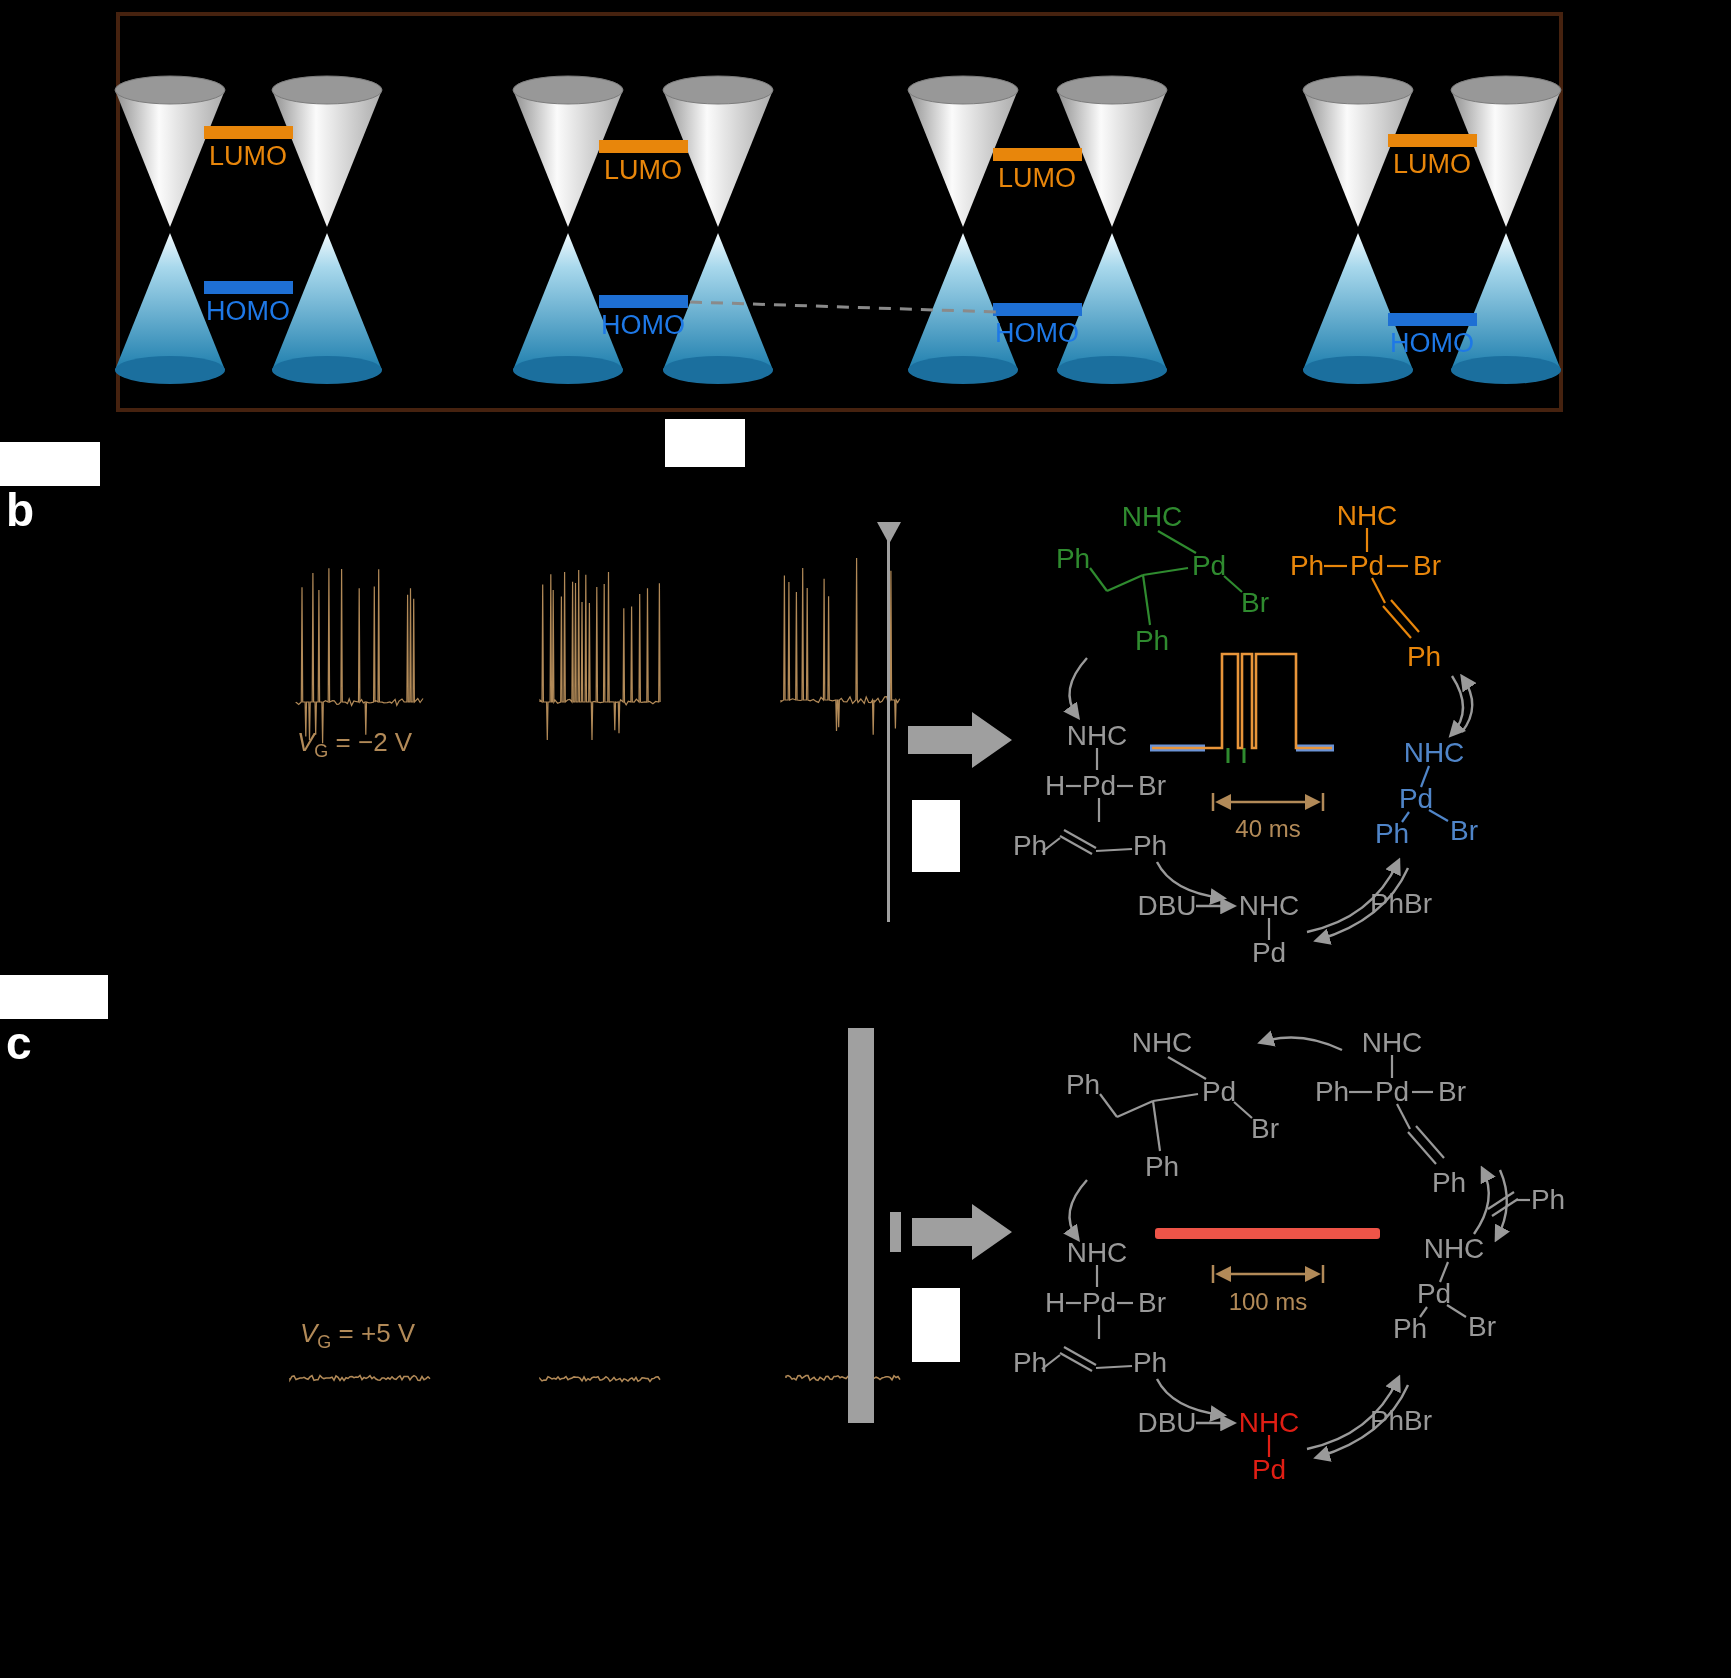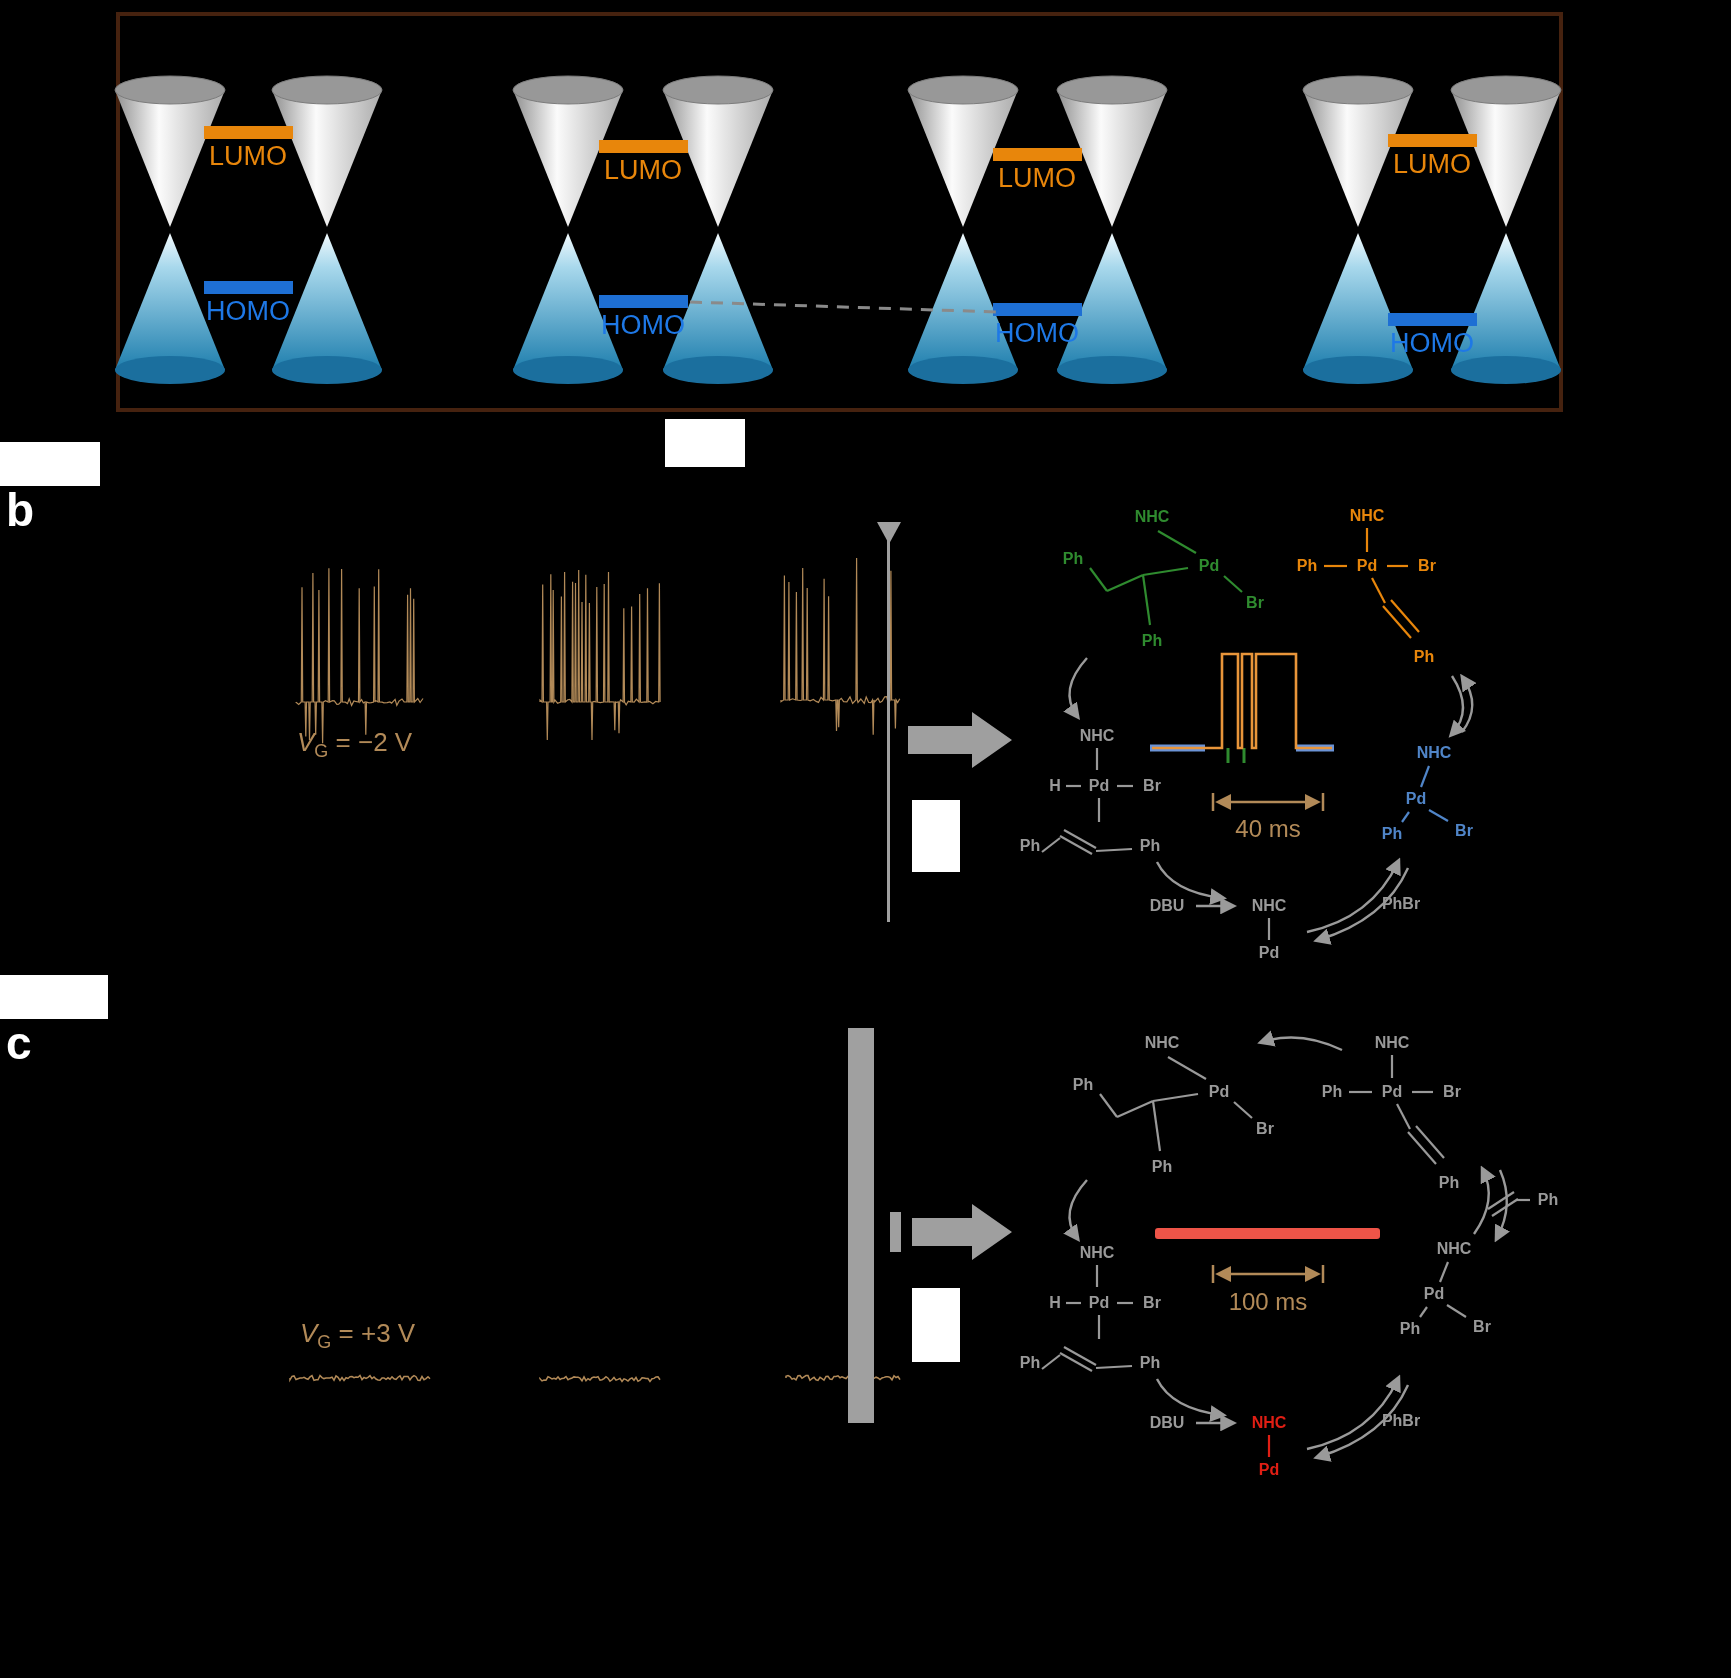--- a/index.html
+++ b/index.html
@@ -3,21 +3,21 @@
 <meta charset="utf-8">
 <title>Figure</title>
 <style>
   html,body{margin:0;padding:0;background:#000;}
   #stage{position:relative;width:1731px;height:1678px;background:#000;overflow:hidden;
          font-family:"Liberation Sans",sans-serif;}
   svg{position:absolute;left:0;top:0;}
   .lh{position:absolute;transform:translate(-50%,0);font-size:27px;white-space:nowrap;}
   .lumo{color:#E8860B;}
   .homo{color:#1E78E6;}
-  .chem{position:absolute;transform:translate(-50%,-50%);font-size:16px;white-space:nowrap;font-weight:bold;}
+  .chem{position:absolute;transform:translate(-50%,-50%);font-size:28px;white-space:nowrap;}
   .col-gray{color:#999999;}
   .col-green{color:#2F8B2F;}
   .col-orange{color:#E8860B;}
   .col-blue{color:#5085C8;}
   .col-red{color:#E01E14;}
   .panel-letter{position:absolute;color:#ffffff;font-size:46px;font-weight:bold;line-height:1;}
   .vg{position:absolute;color:#B28A58;font-size:26px;white-space:nowrap;}
   .vg sub{font-size:18px;}
   .scalelabel{position:absolute;transform:translate(-50%,0);color:#B28A58;font-size:24px;white-space:nowrap;}
   .mask{position:absolute;background:#ffffff;}
@@ -233,21 +233,21 @@
 <span class="lh homo" style="left:643px;top:310px;">HOMO</span>
 <span class="lh lumo" style="left:1037px;top:163px;">LUMO</span>
 <span class="lh homo" style="left:1037px;top:318px;">HOMO</span>
 <span class="lh lumo" style="left:1432px;top:149px;">LUMO</span>
 <span class="lh homo" style="left:1432px;top:328px;">HOMO</span>
 
 <span class="panel-letter" style="left:6px;top:487px;">b</span>
 <span class="panel-letter" style="left:6px;top:1020px;">c</span>
 
 <div class="vg" style="left:297px;top:727px;text-align:right;"><i>V</i><sub>G</sub><span> = −2 V</span></div>
-<div class="vg" style="left:300px;top:1318px;"><i>V</i><sub>G</sub><span> = +3 V</span></div>
+<div class="vg" style="left:300px;top:1318px;"><i>V</i><sub>G</sub><span> = +5 V</span></div>
 
 <span class="scalelabel" style="left:1268px;top:815px;">40 ms</span>
 <span class="scalelabel" style="left:1268px;top:1288px;">100 ms</span>
 
 <span class="chem col-green" style="left:1152px;top:517px;">NHC</span>
 <span class="chem col-green" style="left:1209px;top:566px;">Pd</span>
 <span class="chem col-green" style="left:1255px;top:603px;">Br</span>
 <span class="chem col-green" style="left:1073px;top:559px;">Ph</span>
 <span class="chem col-green" style="left:1152px;top:641px;">Ph</span>
 

